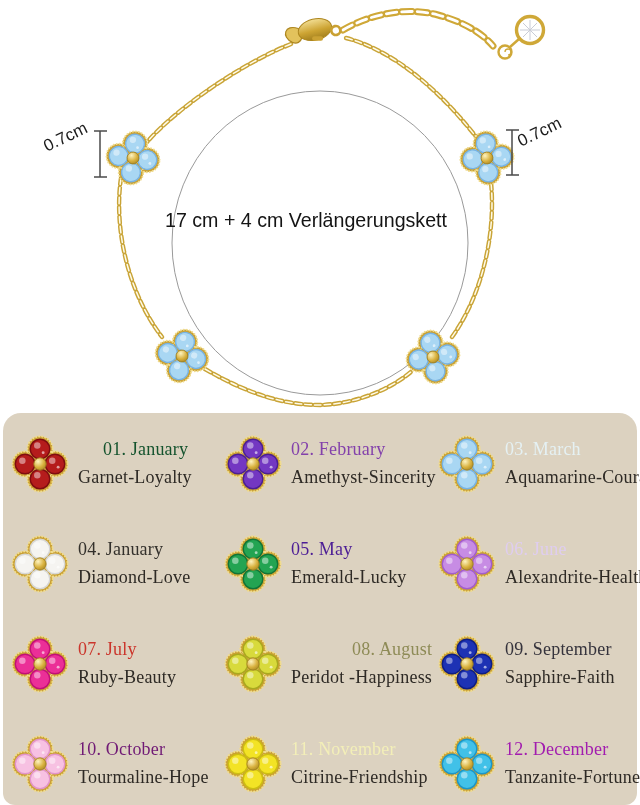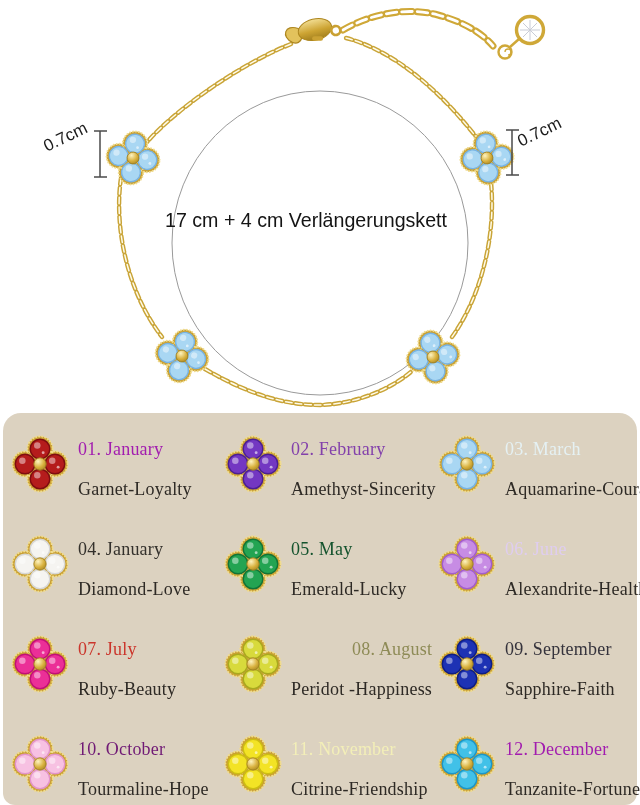--- a/index.html
+++ b/index.html
@@ -13,21 +13,21 @@
     background:#dcd2c0;border-radius:18px 18px 12px 12px;
   }
   .grid{
     display:grid;grid-template-columns:213px 214px 1fr;
     padding:19px 2px 0 8px;row-gap:26px;
   }
   .cell{display:flex;align-items:flex-start;height:74px;}
   .cell-clover{width:58px;height:62px;flex:none;margin-top:1px;}
   .cell-text{margin-left:9px;min-width:0;}
   .cell-month{font-size:18px;line-height:1;margin-top:8px;letter-spacing:.2px;white-space:nowrap;}
-  .cell-name{font-size:18px;line-height:1;color:#2e2a25;margin-top:22px;letter-spacing:.2px;white-space:nowrap;}
+  .cell-name{font-size:18px;line-height:1;color:#2e2a25;margin-top:10px;letter-spacing:.2px;white-space:nowrap;}
   svg text{font-family:"Liberation Sans",sans-serif;}
 </style>
 </head>
 <body>
 
 <div class="photo-area">
 <svg width="640" height="413" viewBox="0 0 640 413">
   <defs>
     <radialGradient id="goldBead" cx="0.35" cy="0.3" r="0.85">
       <stop offset="0" stop-color="#fdf3c0"></stop>
@@ -132,21 +132,21 @@
 </svg>
 </div>
 
 <div class="panel">
   <div class="grid">
   <div class="cell">
     <svg class="cell-clover" viewBox="0 0 64 64" style="--gem: #b51c1c; --gemDark: #7e0d10;">
       <use href="#clover"></use>
     </svg>
     <div class="cell-text">
-      <div class="cell-month" style="color: #a21caf;">01. January</div>
+      <div class="cell-month" style="color: #14532d; margin-left: 25px;">01. January</div>
       <div class="cell-name">Garnet-Loyalty</div>
     </div>
   </div>
 
   <div class="cell">
     <svg class="cell-clover" viewBox="0 0 64 64" style="--gem: #7337c2; --gemDark: #4b2090;">
       <use href="#clover"></use>
     </svg>
     <div class="cell-text">
       <div class="cell-month" style="color: rgb(131, 65, 171);">02. February</div>
@@ -172,21 +172,21 @@
       <div class="cell-month" style="color: rgb(51, 48, 43);">04. January</div>
       <div class="cell-name">Diamond-Love</div>
     </div>
   </div>
 
   <div class="cell">
     <svg class="cell-clover" viewBox="0 0 64 64" style="--gem: #23a452; --gemDark: #137336;">
       <use href="#clover"></use>
     </svg>
     <div class="cell-text">
-      <div class="cell-month" style="color: #14532d;">05. May</div>
+      <div class="cell-month" style="color: #4c1d95;">05. May</div>
       <div class="cell-name">Emerald-Lucky</div>
     </div>
   </div>
 
   <div class="cell">
     <svg class="cell-clover" viewBox="0 0 64 64" style="--gem: #c78ce4; --gemDark: #a25dcb;">
       <use href="#clover"></use>
     </svg>
     <div class="cell-text">
       <div class="cell-month" style="color: rgb(223, 205, 240);">06. June</div>

